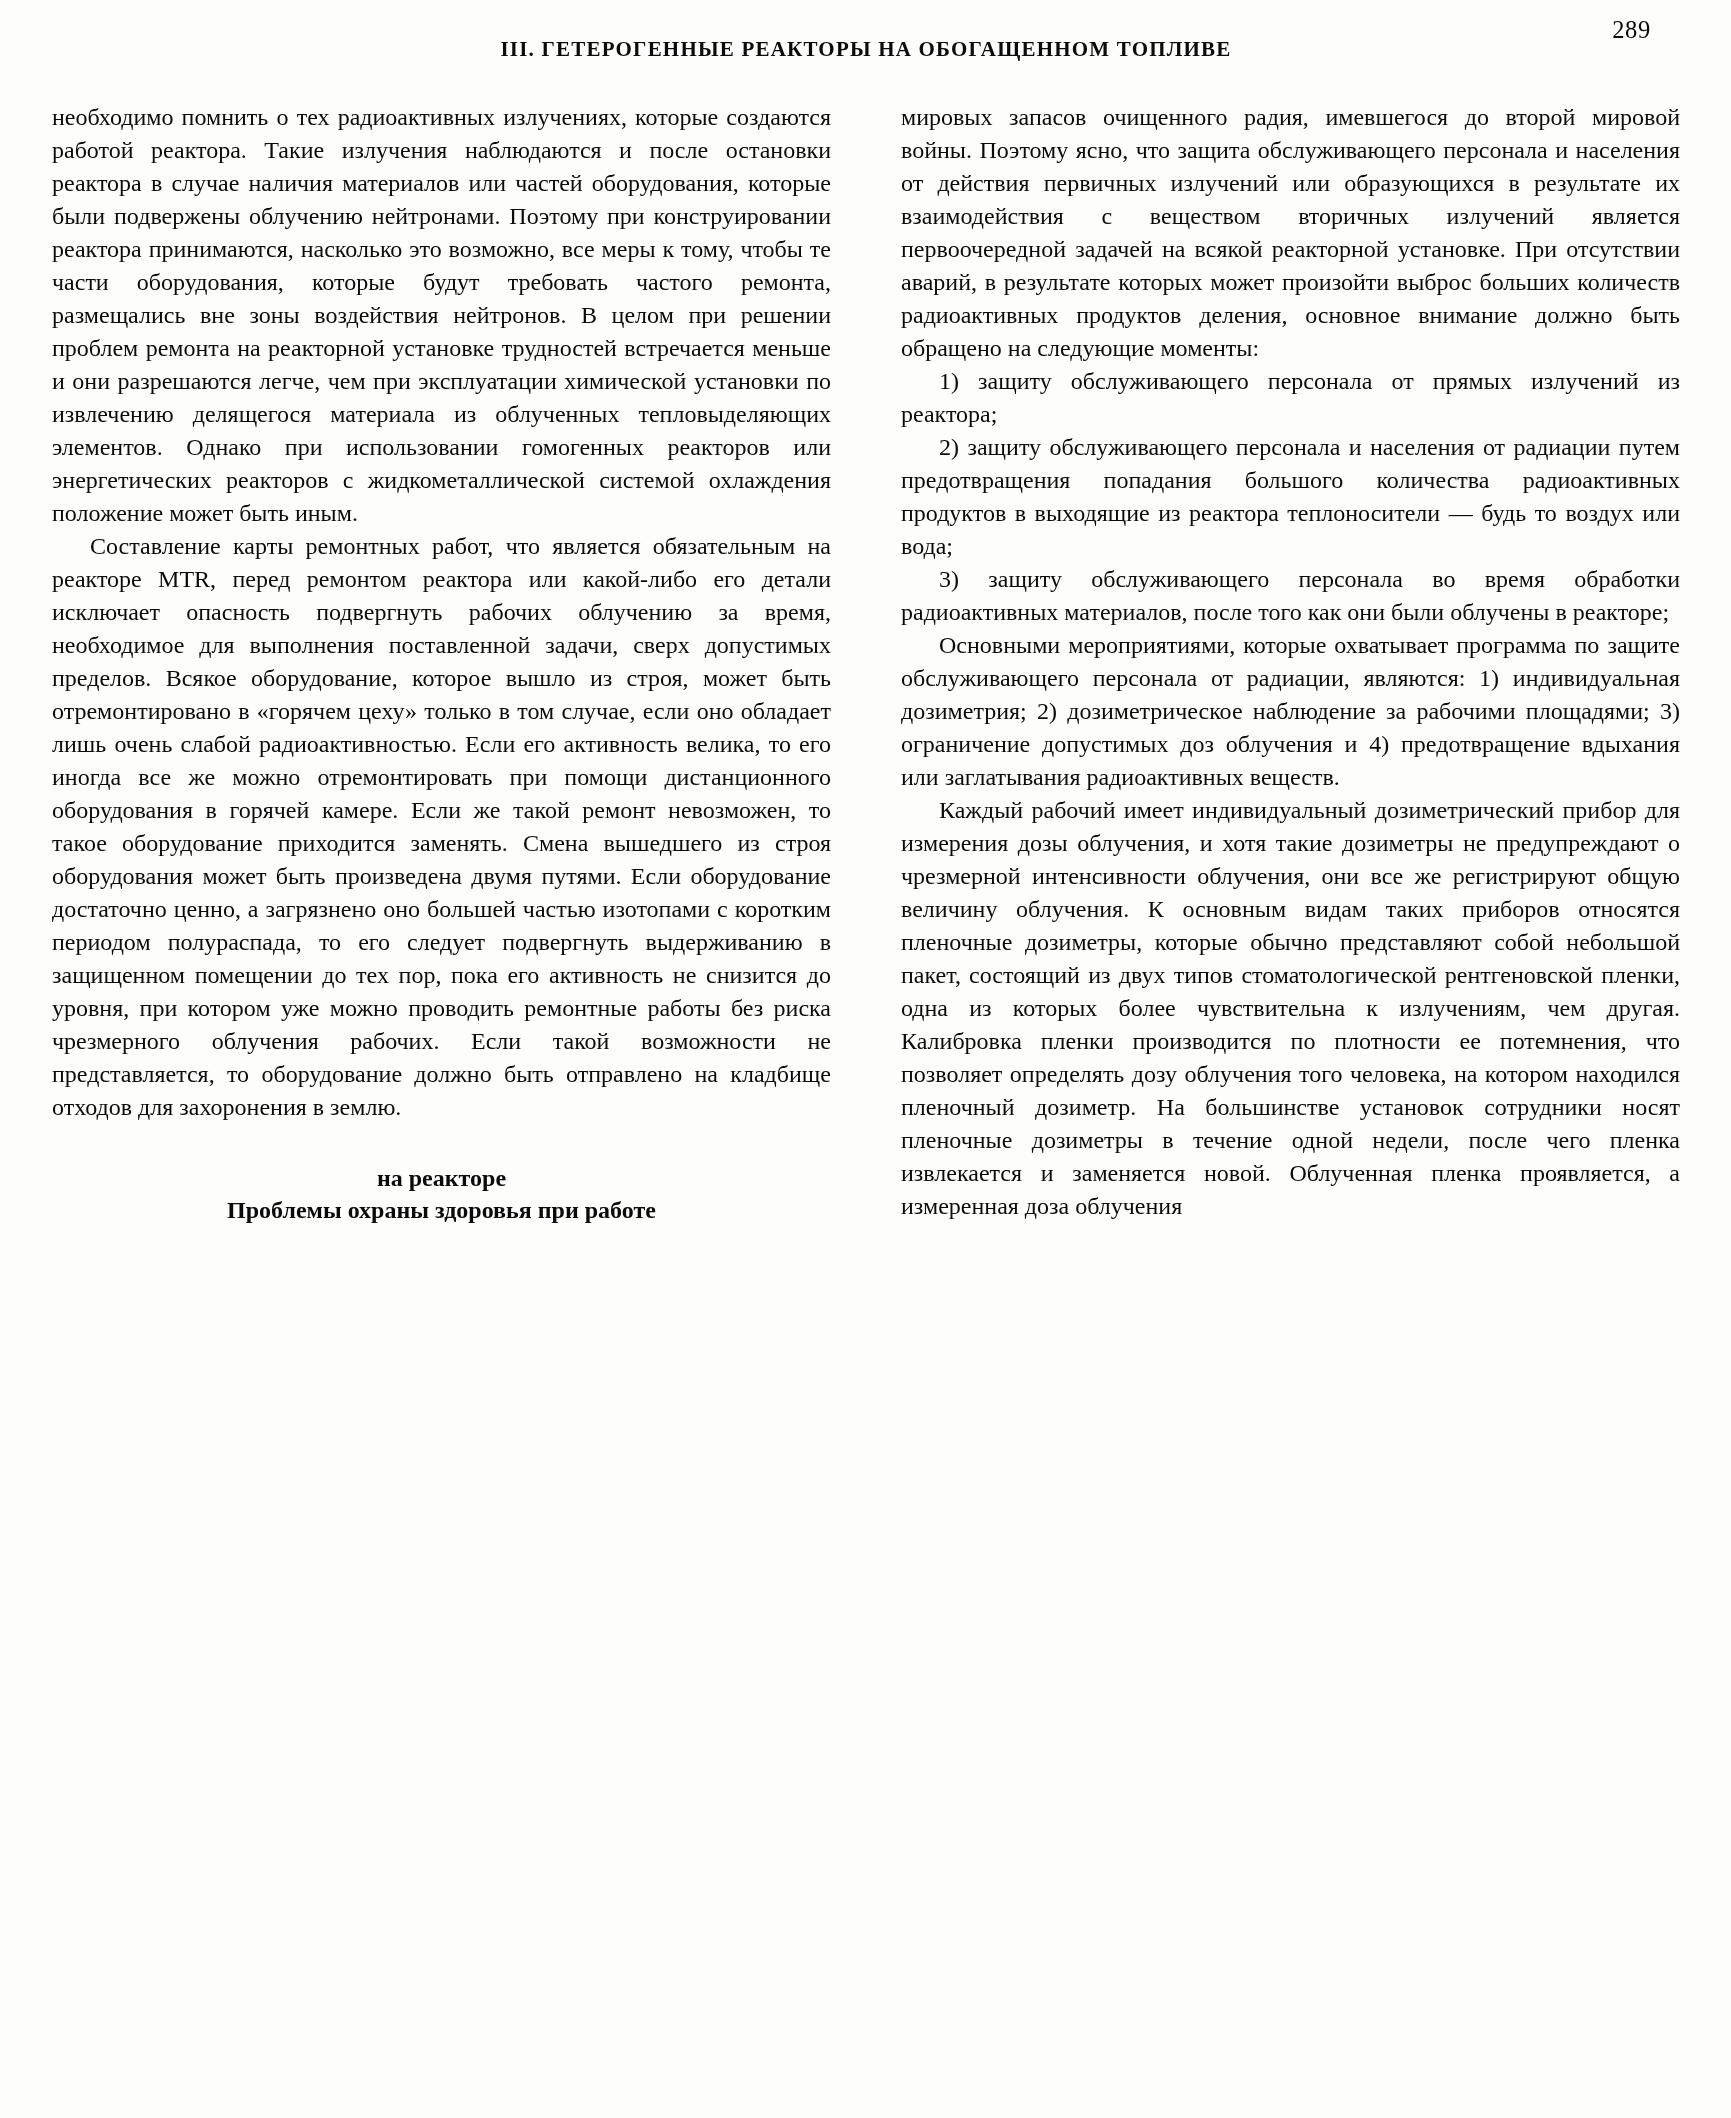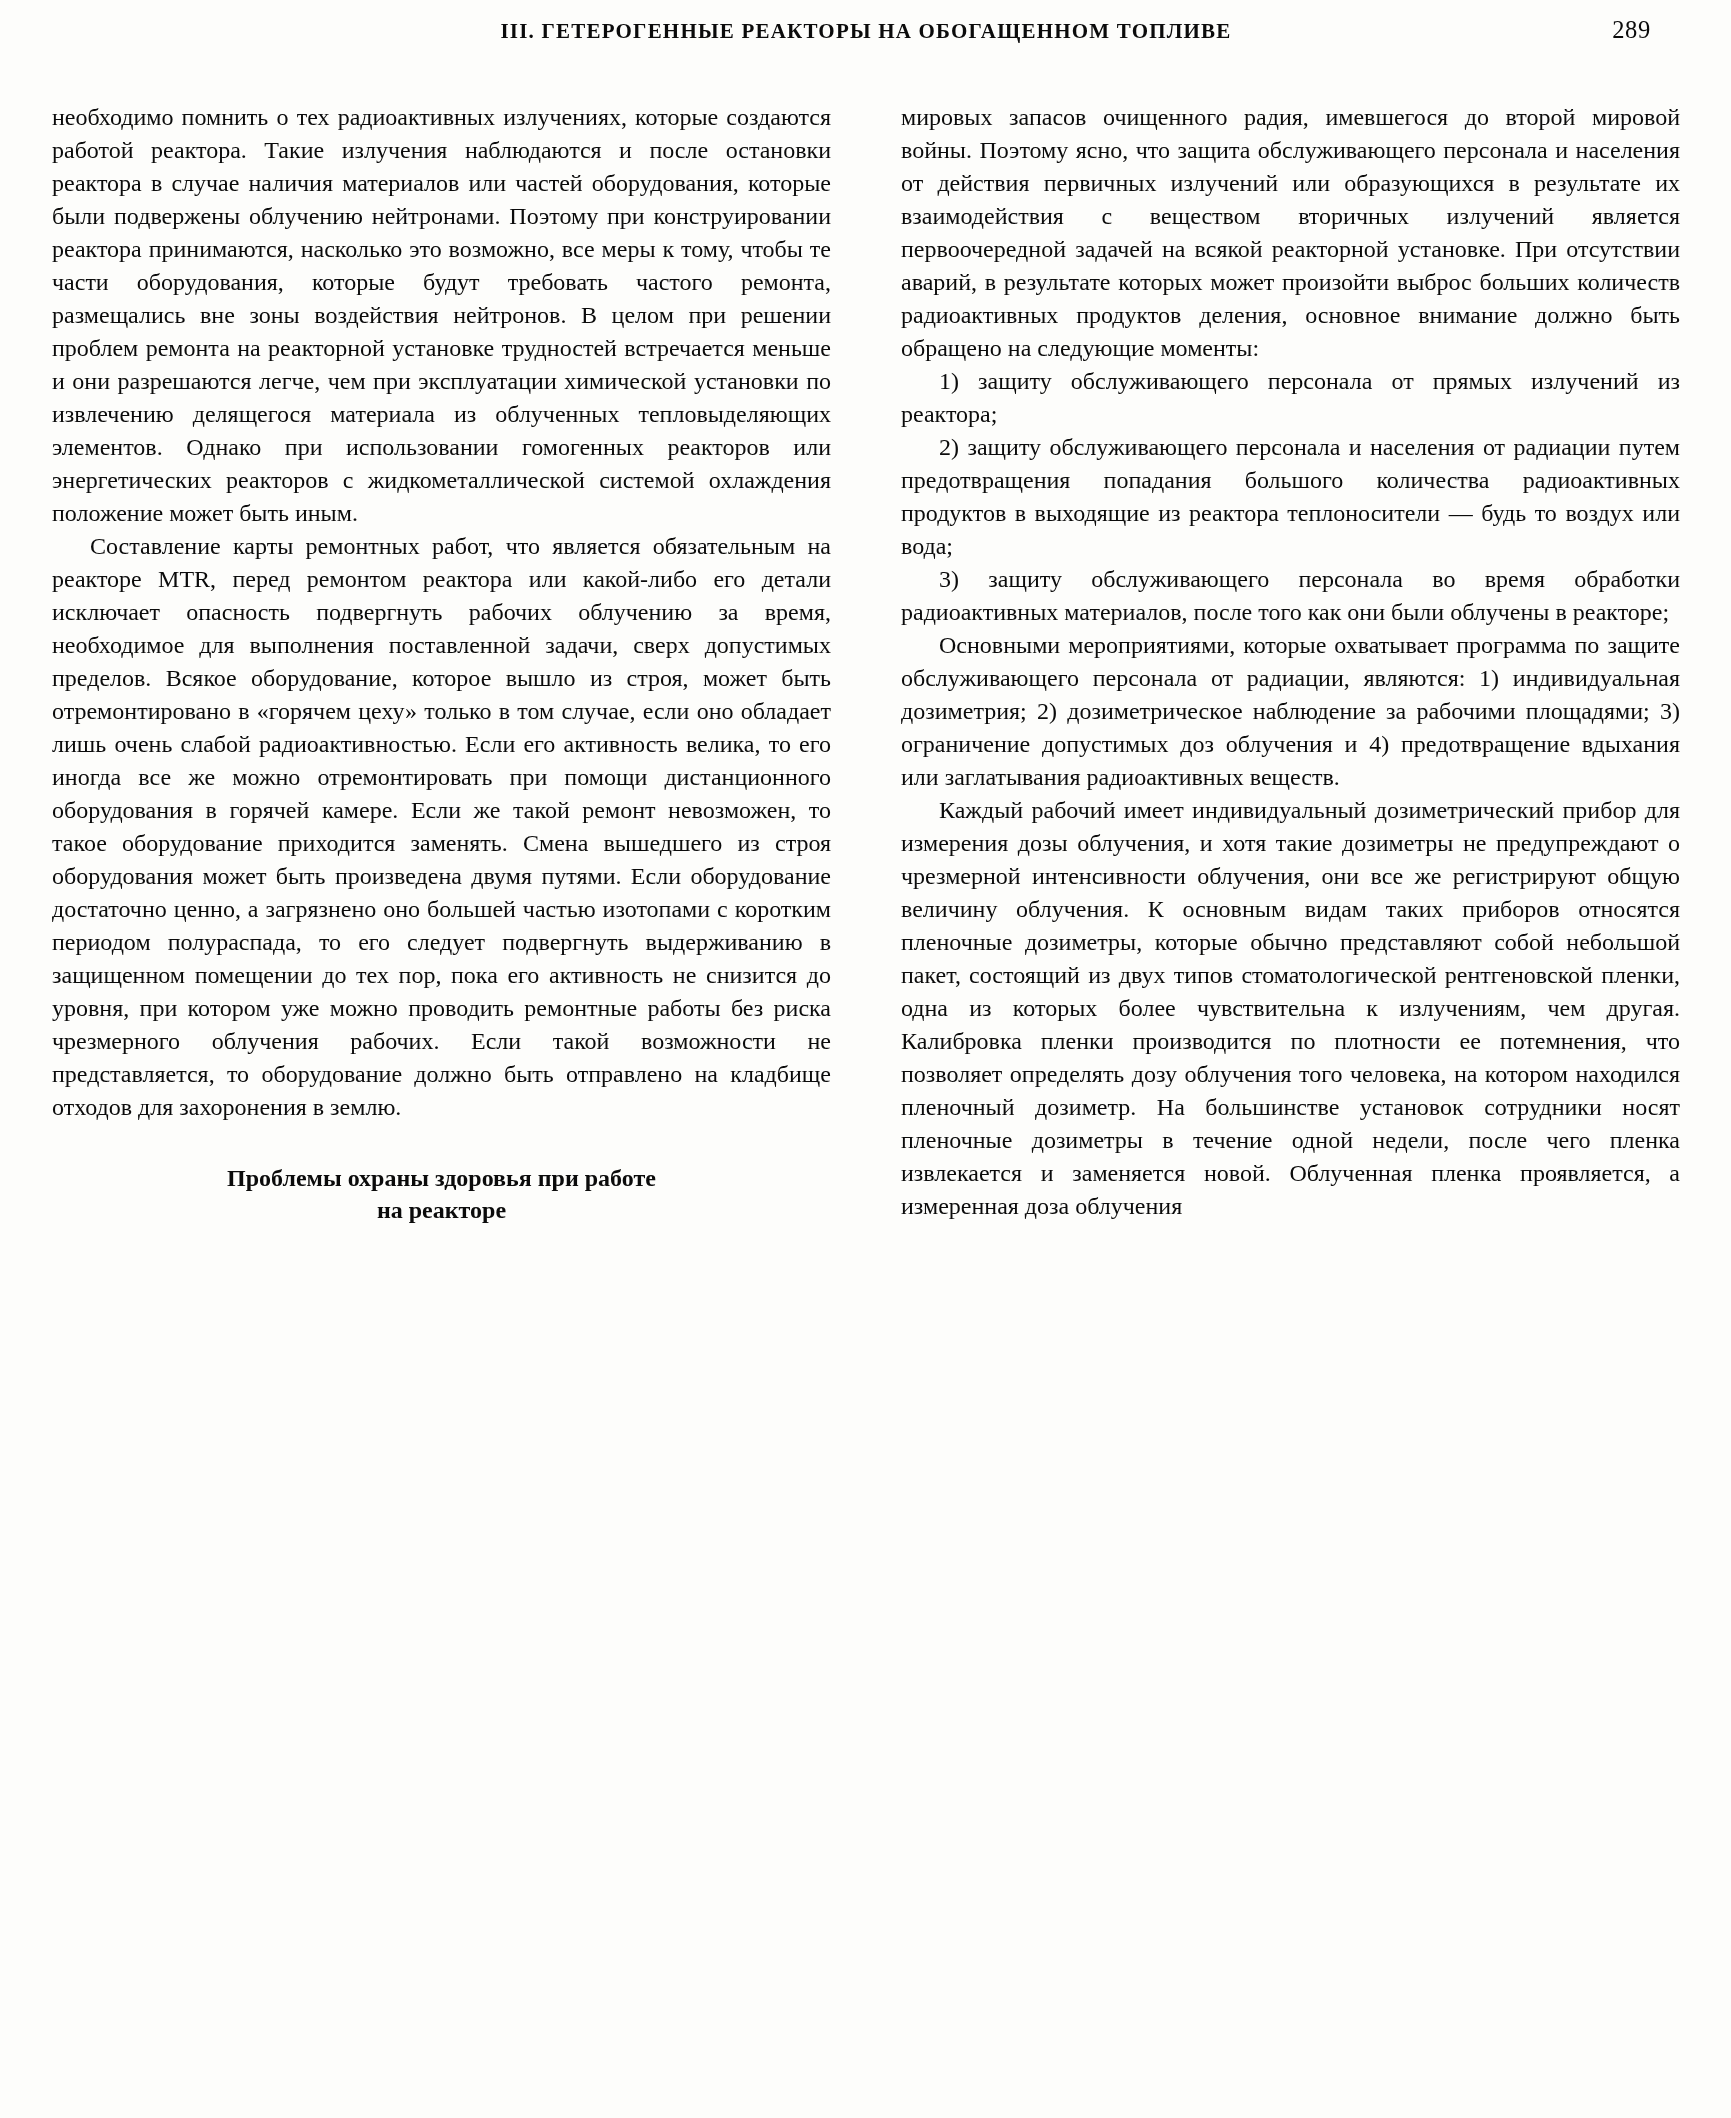--- a/index.html
+++ b/index.html
@@ -20,21 +20,21 @@
   }
   .header {
     position: absolute;
     top: 19px;
     left: 0;
     right: 0;
     height: 43px;
     padding: 0 79px;
     box-sizing: border-box;
     display: flex;
-    align-items: flex-start;
+    align-items: flex-end;
     justify-content: center;
   }
   .running-title {
     font-family: "Liberation Serif", "DejaVu Serif", serif;
     font-size: 21px;
     font-weight: 700;
     letter-spacing: 1.2px;
     text-transform: uppercase;
     text-align: center;
     white-space: nowrap;
@@ -97,22 +97,22 @@
   </div>
   <div class="folio">289</div>
 
   <div class="columns">
 
     <div class="column">
       <p class="para noindent">необходимо помнить о тех радиоактивных излучениях, которые создаются работой реактора. Такие излучения наблюдаются и после остановки реактора в случае наличия материалов или частей оборудования, которые были подвержены облучению нейтронами. Поэтому при конструировании реактора принимаются, насколько это возможно, все меры к тому, чтобы те части оборудования, которые будут требовать частого ремонта, размещались вне зоны воздействия нейтронов. В целом при решении проблем ремонта на реакторной установке трудностей встречается меньше и они разрешаются легче, чем при эксплуатации химической установки по извлечению делящегося материала из облученных тепловыделяющих элементов. Однако при использовании гомогенных реакторов или энергетических реакторов с жидкометаллической системой охлаждения положение может быть иным.</p>
       <p class="para">Составление карты ремонтных работ, что является обязательным на реакторе MTR, перед ремонтом реактора или какой-либо его детали исключает опасность подвергнуть рабочих облучению за время, необходимое для выполнения поставленной задачи, сверх допустимых пределов. Всякое оборудование, которое вышло из строя, может быть отремонтировано в «горячем цеху» только в том случае, если оно обладает лишь очень слабой радиоактивностью. Если его активность велика, то его иногда все же можно отремонтировать при помощи дистанционного оборудования в горячей камере. Если же такой ремонт невозможен, то такое оборудование приходится заменять. Смена вышедшего из строя оборудования может быть произведена двумя путями. Если оборудование достаточно ценно, а загрязнено оно большей частью изотопами с коротким периодом полураспада, то его следует подвергнуть выдерживанию в защищенном помещении до тех пор, пока его активность не снизится до уровня, при котором уже можно проводить ремонтные работы без риска чрезмерного облучения рабочих. Если такой возможности не представляется, то оборудование должно быть отправлено на кладбище отходов для захоронения в землю.</p>
 
       <div class="subhead">
+        <span class="line">на реакторе</span>
         <span class="line">Проблемы охраны здоровья при работе</span>
-        <span class="line">на реакторе</span>
       </div>
 
     </div>
 
     <div class="column">
       <p class="para noindent">мировых запасов очищенного радия, имевшегося до второй мировой войны. Поэтому ясно, что защита обслуживающего персонала и населения от действия первичных излучений или образующихся в результате их взаимодействия с веществом вторичных излучений является первоочередной задачей на всякой реакторной установке. При отсутствии аварий, в результате которых может произойти выброс больших количеств радиоактивных продуктов деления, основное внимание должно быть обращено на следующие моменты:</p>
       <p class="para listitem">1) защиту обслуживающего персонала от прямых излучений из реактора;</p>
       <p class="para listitem">2) защиту обслуживающего персонала и населения от радиации путем предотвращения попадания большого количества радиоактивных продуктов в выходящие из реактора теплоносители — будь то воздух или вода;</p>
       <p class="para listitem">3) защиту обслуживающего персонала во время обработки радиоактивных материалов, после того как они были облучены в реакторе;</p>
       <p class="para">Основными мероприятиями, которые охватывает программа по защите обслуживающего персонала от радиации, являются: 1) индивидуальная дозиметрия; 2) дозиметрическое наблюдение за рабочими площадями; 3) ограничение допустимых доз облучения и 4) предотвращение вдыхания или заглатывания радиоактивных веществ.</p>

